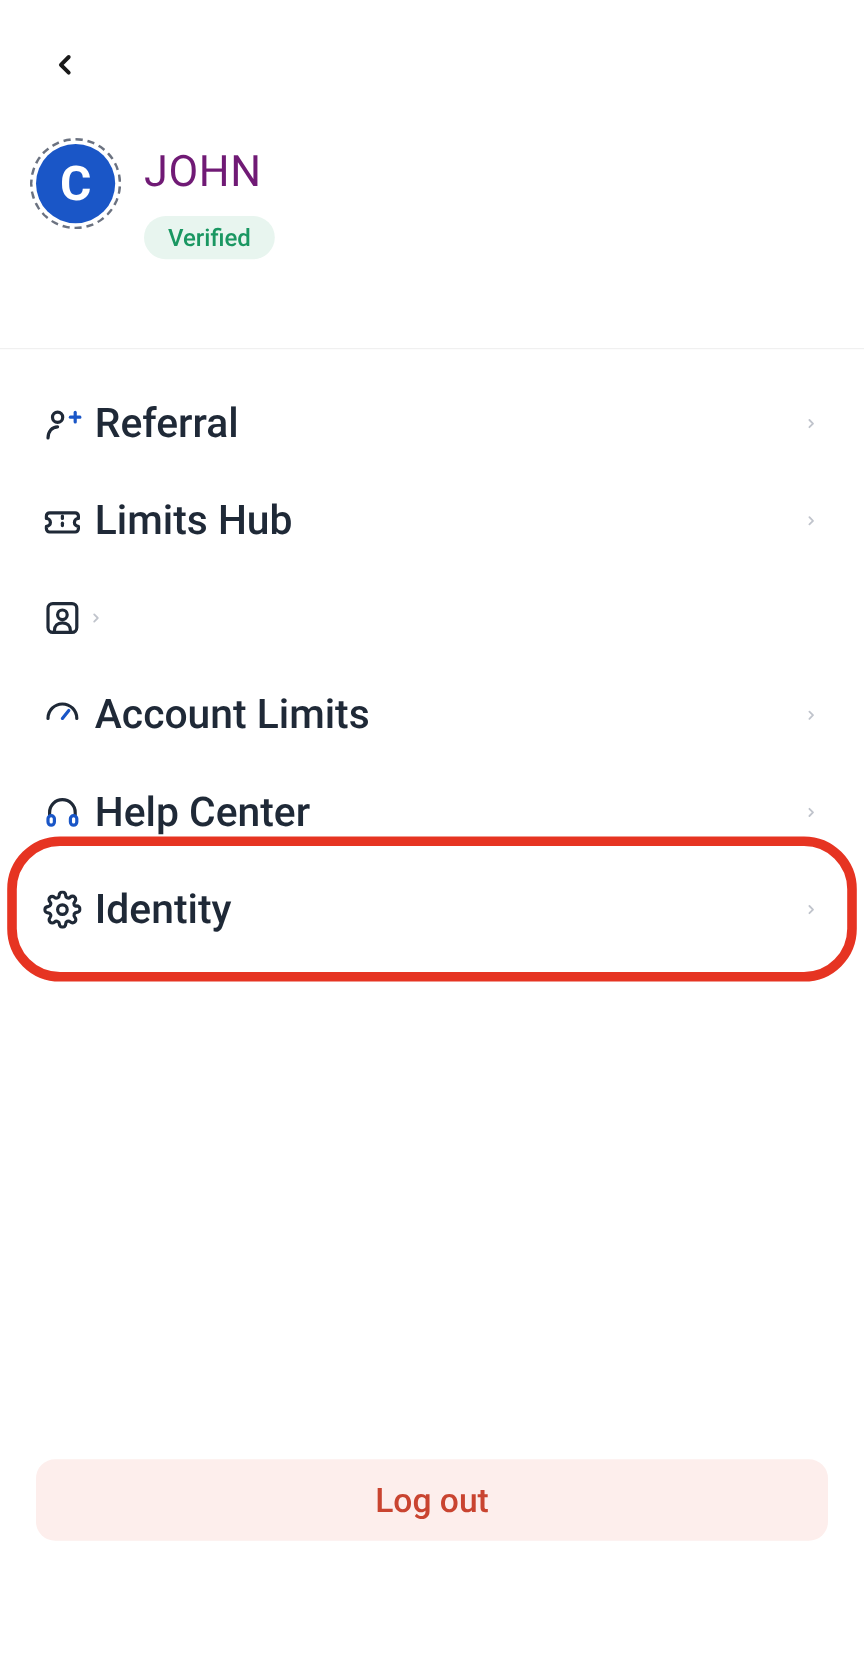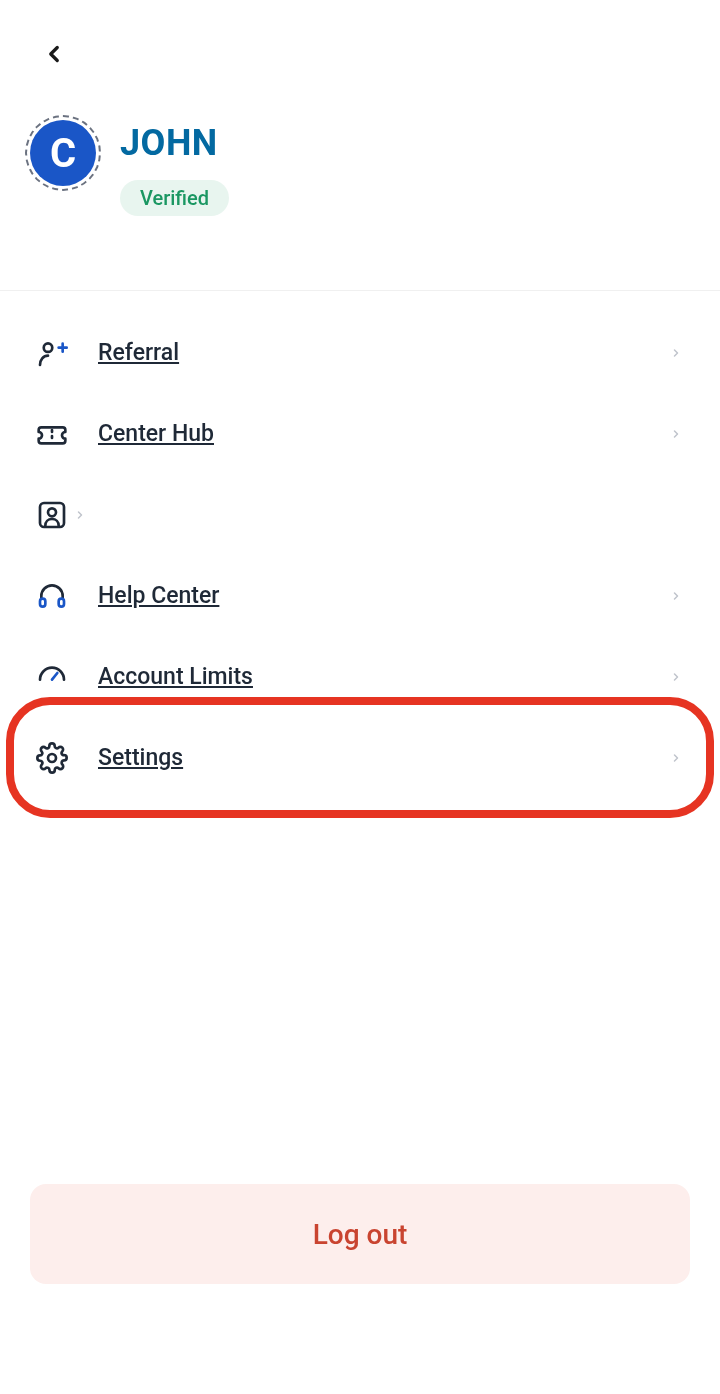--- a/index.html
+++ b/index.html
@@ -65,22 +65,22 @@
       color: #fff;
       font-size: 40px;
       font-weight: 700;
     }
     .profile-info {
       flex: 1;
       padding-top: 2px;
     }
     .profile-name {
       font-size: 36px;
-      font-weight: 700;
-      color: #0369a1;
+      font-weight: 400;
+      color: #701a75;
       letter-spacing: 0.5px;
     }
     .uid-row {
       display: flex;
       align-items: center;
       justify-content: space-between;
       margin-top: 8px;
       padding-right: 230px;
     }
     .uid-label {
@@ -139,25 +139,24 @@
       align-items: center;
       justify-content: center;
       flex-shrink: 0;
     }
     .menu-icon svg {
       width: 32px;
       height: 32px;
     }
     .menu-label {
       flex: 1;
-      margin-left: 28px;
-      font-size: 23px;
+      margin-left: 9px;
+      font-size: 34px;
       font-weight: 500;
       color: #1f2937;
-      text-decoration: underline;
     }
     .chevron {
       width: 20px;
       height: 20px;
       display: flex;
       align-items: center;
       justify-content: center;
     }
     .chevron svg {
       width: 12px;
@@ -171,21 +170,21 @@
       right: 6px;
       top: -20px;
       bottom: -20px;
       pointer-events: none;
     }
     .logout-button {
       position: absolute;
       bottom: 110px;
       left: 30px;
       right: 30px;
-      height: 100px;
+      height: 68px;
       background: #fdeeec;
       border-radius: 16px;
       display: flex;
       align-items: center;
       justify-content: center;
       cursor: pointer;
     }
     .logout-label {
       font-size: 28px;
       font-weight: 500;
@@ -233,21 +232,21 @@
   </div>
 
   <div class="menu-item">
     <span class="menu-icon">
       <svg viewBox="0 0 24 24" fill="none" stroke="#1f2937" stroke-width="2" stroke-linecap="round" stroke-linejoin="round">
         <path d="M2 9a2 2 0 0 1 2-2h16a2 2 0 0 1 2 2v1.5a2.5 2.5 0 0 0 0 5V17a2 2 0 0 1-2 2H4a2 2 0 0 1-2-2v-1.5a2.5 2.5 0 0 0 0-5V9z"></path>
         <line x1="12" y1="9" x2="12" y2="10.5"></line>
         <line x1="12" y1="13.5" x2="12" y2="15"></line>
       </svg>
     </span>
-    <span class="menu-label">Center Hub</span>
+    <span class="menu-label">Limits Hub</span>
     <span class="chevron">
       <svg viewBox="0 0 24 24" fill="none" stroke="#c0c4cc" stroke-width="3" stroke-linecap="round" stroke-linejoin="round">
         <polyline points="9 18 15 12 9 6"></polyline>
       </svg>
     </span>
   </div>
 
   <div class="menu-item">
     <span class="menu-icon">
       <svg viewBox="0 0 24 24" fill="none" stroke="#1f2937" stroke-width="2" stroke-linecap="round" stroke-linejoin="round">
@@ -259,56 +258,56 @@
     <span class="chevron">
       <svg viewBox="0 0 24 24" fill="none" stroke="#c0c4cc" stroke-width="3" stroke-linecap="round" stroke-linejoin="round">
         <polyline points="9 18 15 12 9 6"></polyline>
       </svg>
     </span>
   </div>
 
   <div class="menu-item">
     <span class="menu-icon">
       <svg viewBox="0 0 24 24" fill="none" stroke="#1f2937" stroke-width="2" stroke-linecap="round" stroke-linejoin="round">
+        <path d="M3 14a9 9 0 0 1 18 0"></path>
+        <line x1="12" y1="14" x2="16" y2="9" stroke="#1a56c7"></line>
+      </svg>
+    </span>
+    <span class="menu-label">Account Limits</span>
+    <span class="chevron">
+      <svg viewBox="0 0 24 24" fill="none" stroke="#c0c4cc" stroke-width="3" stroke-linecap="round" stroke-linejoin="round">
+        <polyline points="9 18 15 12 9 6"></polyline>
+      </svg>
+    </span>
+  </div>
+
+  <div class="menu-item">
+    <span class="menu-icon">
+      <svg viewBox="0 0 24 24" fill="none" stroke="#1f2937" stroke-width="2" stroke-linecap="round" stroke-linejoin="round">
         <path d="M4 14v-2a8 8 0 0 1 16 0v2"></path>
         <rect x="3" y="14" width="4" height="6" rx="2" stroke="#1a56c7"></rect>
         <rect x="17" y="14" width="4" height="6" rx="2" stroke="#1a56c7"></rect>
       </svg>
     </span>
     <span class="menu-label">Help Center</span>
     <span class="chevron">
       <svg viewBox="0 0 24 24" fill="none" stroke="#c0c4cc" stroke-width="3" stroke-linecap="round" stroke-linejoin="round">
         <polyline points="9 18 15 12 9 6"></polyline>
       </svg>
     </span>
   </div>
 
   <div class="menu-item">
     <span class="menu-icon">
       <svg viewBox="0 0 24 24" fill="none" stroke="#1f2937" stroke-width="2" stroke-linecap="round" stroke-linejoin="round">
-        <path d="M3 14a9 9 0 0 1 18 0"></path>
-        <line x1="12" y1="14" x2="16" y2="9" stroke="#1a56c7"></line>
-      </svg>
-    </span>
-    <span class="menu-label">Account Limits</span>
-    <span class="chevron">
-      <svg viewBox="0 0 24 24" fill="none" stroke="#c0c4cc" stroke-width="3" stroke-linecap="round" stroke-linejoin="round">
-        <polyline points="9 18 15 12 9 6"></polyline>
-      </svg>
-    </span>
-  </div>
-
-  <div class="menu-item">
-    <span class="menu-icon">
-      <svg viewBox="0 0 24 24" fill="none" stroke="#1f2937" stroke-width="2" stroke-linecap="round" stroke-linejoin="round">
         <circle cx="12" cy="12" r="3"></circle>
         <path d="M19.4 15a1.65 1.65 0 0 0 .33 1.82l.06.06a2 2 0 0 1 0 2.83 2 2 0 0 1-2.83 0l-.06-.06a1.65 1.65 0 0 0-1.82-.33 1.65 1.65 0 0 0-1 1.51V21a2 2 0 0 1-4 0v-.09A1.65 1.65 0 0 0 9 19.4a1.65 1.65 0 0 0-1.82.33l-.06.06a2 2 0 0 1-2.83 0 2 2 0 0 1 0-2.83l.06-.06a1.65 1.65 0 0 0 .33-1.82 1.65 1.65 0 0 0-1.51-1H3a2 2 0 0 1 0-4h.09A1.65 1.65 0 0 0 4.6 9a1.65 1.65 0 0 0-.33-1.82l-.06-.06a2 2 0 0 1 0-2.83 2 2 0 0 1 2.83 0l.06.06a1.65 1.65 0 0 0 1.82.33H9a1.65 1.65 0 0 0 1-1.51V3a2 2 0 0 1 4 0v.09a1.65 1.65 0 0 0 1 1.51 1.65 1.65 0 0 0 1.82-.33l.06-.06a2 2 0 0 1 2.83 0 2 2 0 0 1 0 2.83l-.06.06a1.65 1.65 0 0 0-.33 1.82V9c.14.35.41.63.76.78.35.14.74.12 1.07-.05H21a2 2 0 0 1 0 4h-.09a1.65 1.65 0 0 0-1.51 1z"></path>
       </svg>
     </span>
-    <span class="menu-label">Settings</span>
+    <span class="menu-label">Identity</span>
     <span class="chevron">
       <svg viewBox="0 0 24 24" fill="none" stroke="#c0c4cc" stroke-width="3" stroke-linecap="round" stroke-linejoin="round">
         <polyline points="9 18 15 12 9 6"></polyline>
       </svg>
     </span>
     <div class="highlight-box"></div>
   </div>
 
 </div>
 

